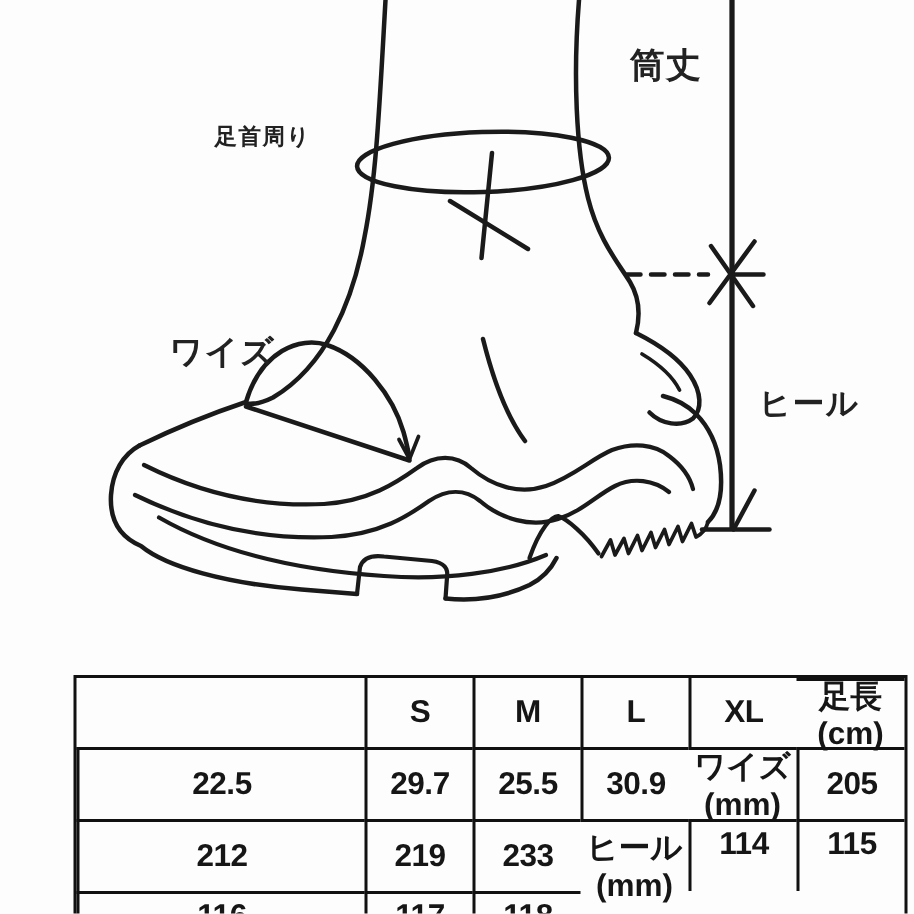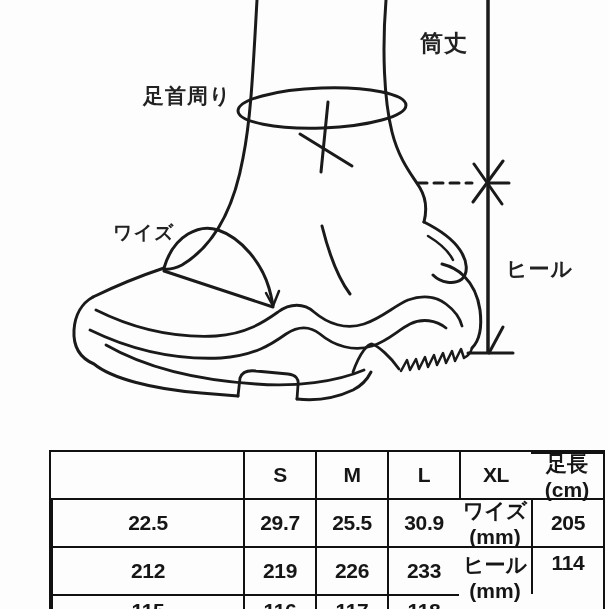--- a/index.html
+++ b/index.html
@@ -3,22 +3,22 @@
 <meta charset="utf-8">
 <style>
   html,body{margin:0;padding:0;}
   body{width:609px;height:609px;overflow:hidden;position:relative;
        background:#fdfdfd;font-family:"Liberation Sans",sans-serif;color:#161616;}
   .stage{position:absolute;left:16px;top:0;width:609px;height:609px;overflow:hidden;}
   svg{position:absolute;left:0;top:0;}
   .lbl{position:absolute;font-weight:600;color:#222;white-space:nowrap;
        font-family:"Liberation Sans",sans-serif;letter-spacing:1px;}
   #lbl-shaft  {left:404px;top:28px;font-size:23px;}
-  #lbl-ankle  {left:127px;top:82px;font-size:21px;}
-  #lbl-width  {left:97px; top:220px;font-size:19px;}
+  #lbl-ankle  {left:127px;top:82px;font-size:15px;}
+  #lbl-width  {left:97px; top:220px;font-size:22px;}
   #lbl-heel   {left:490px;top:255px;font-size:21px;}
   
   .edge-line{position:absolute;top:0;left:604px;width:2px;height:609px;background:#4a4a4a;}
   
   .size-table{position:absolute;left:33px;top:450px;width:556px;
       border:2.5px solid #111;background:#fdfdfd;
       display:grid;grid-template-columns:192px repeat(5,72px);
       grid-template-rows:46px 48px 48px 48px;box-sizing:border-box;}
   .td{display:flex;align-items:center;justify-content:center;
       border-left:2.5px solid #111;border-top:2.5px solid #111;
@@ -88,21 +88,20 @@
     <div class="td c0 rowlabel">足長(cm)</div>
     <div class="td">22.5</div>
     <div class="td">29.7</div>
     <div class="td">25.5</div>
     <div class="td">30.9</div>
 
     <div class="td c0 rowlabel">ワイズ(mm)</div>
     <div class="td">205</div>
     <div class="td">212</div>
     <div class="td">219</div>
-    <div class="td">226</div>
     <div class="td">233</div>
 
     <div class="td c0 rowlabel partial">ヒール(mm)</div>
     <div class="td partial">114</div>
     <div class="td partial">115</div>
     <div class="td partial">116</div>
     <div class="td partial">117</div>
     <div class="td partial">118</div>
   </div>
 

